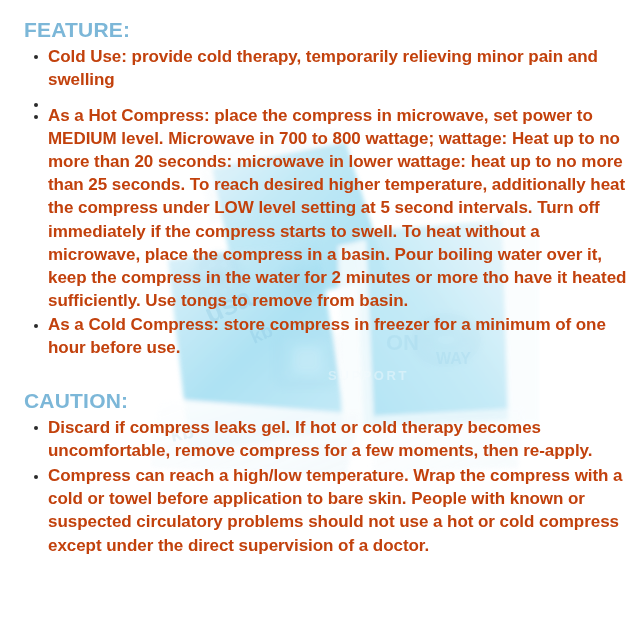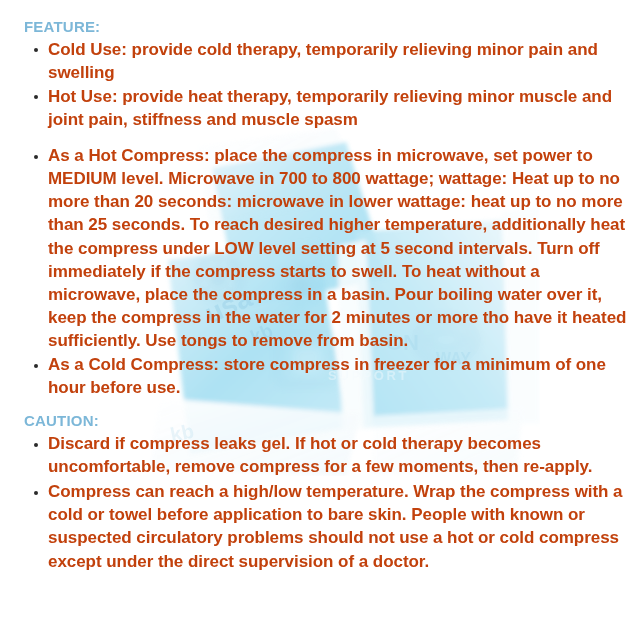--- a/index.html
+++ b/index.html
@@ -39,21 +39,21 @@
   #content {
     position: relative;
     z-index: 2;
     padding: 18px 10px 0 22px;
     box-sizing: border-box;
   }
 
   .section { margin: 0 0 0 0; }
 
   .section-heading {
-    font-size: 15px;
+    font-size: 21px;
     font-weight: bold;
     letter-spacing: 0.2px;
     line-height: 1.18;
     margin: 0 0 2px 2px;
     color: #7cb7d8;
     white-space: nowrap;
   }
 
   ul.bullets {
     list-style: none;
@@ -77,21 +77,21 @@
     left: 12px;
     top: 0.62em;
     width: 4px;
     height: 4px;
     border-radius: 50%;
     background: #2b2b2b;
   }
 
   #feature-section  { margin-top: 0px; }
   #instructions-section { margin-top: 13px; }
-  #caution-section  { margin-top: 13px; }
+  #caution-section  { margin-top: 30px; }
 
   #caution-section ul.bullets > li { margin-bottom: 2px; }
 </style>
 </head>
 <body>
 
 <div id="page">
 
   <div id="watermark">
     <svg viewBox="0 0 390 348" xmlns="http://www.w3.org/2000/svg">
@@ -183,21 +183,20 @@
 
     <section class="section" id="feature-section">
       <h2 class="section-heading">FEATURE:</h2>
       <ul class="bullets">
         <li>
           <span class="bullet-dot"></span>
           <span>Cold Use: provide cold therapy, temporarily relieving minor pain and swelling</span>
         </li>
         <li>
           <span class="bullet-dot"></span>
-          <span>Hot Use: provide heat therapy, temporarily relieving minor muscle and joint pain, stiffness and muscle spasm</span>
         </li>
       </ul>
     </section>
 
     <section class="section" id="instructions-section">
       <ul class="bullets">
         <li>
           <span class="bullet-dot"></span>
           <span>As a Hot Compress: place the compress in microwave, set power to MEDIUM level. Microwave in 700 to 800 wattage; wattage: Heat up to no more than 20 seconds: microwave in lower wattage: heat up to no more than 25 seconds. To reach desired higher temperature, additionally heat the compress under LOW level setting at 5 second intervals. Turn off immediately if the compress starts to swell. To heat without a microwave, place the compress in a basin. Pour boiling water over it, keep the compress in the water for 2 minutes or more tho have it heated sufficiently. Use tongs to remove from basin.</span>
         </li>

